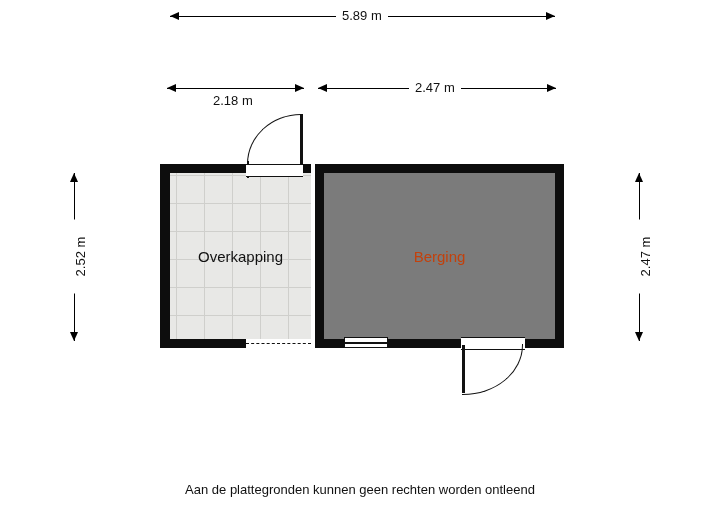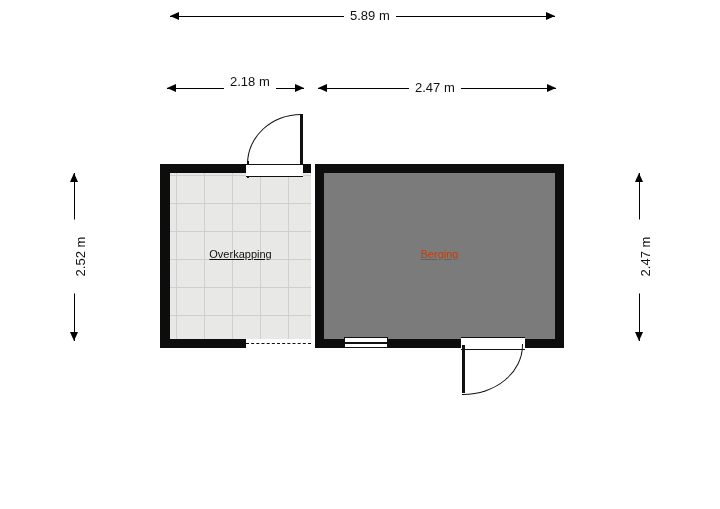--- a/index.html
+++ b/index.html
@@ -151,23 +151,22 @@
   
   .gap-strip {
     position: absolute;
     left: 151px; top: 0;
     width: 5px; height: 184px;
     background: #ffffff;
   }
   
   .room-label {
     position: absolute;
-    font-size: 11px;
+    font-size: 15px;
     white-space: nowrap;
-    text-decoration: underline;
   }
   .label-overkapping {
     left: 10px;
     top: 84px;
     width: 141px;
     text-align: center;
     color: #111;
   }
   .label-berging {
     left: 9px;
@@ -286,24 +285,24 @@
     font-size: 13px;
     color: #111;
   }
 </style>
 </head>
 <body>
 
 <div class="stage">
 
   <div class="dim-h" style="left:170px; top:16px; width:385px;"></div>
-  <div class="dim-label" style="left:344px; top:8px;">5.89 m</div>
+  <div class="dim-label" style="left:336px; top:8px;">5.89 m</div>
 
   <div class="dim-h" style="left:167px; top:88px; width:137px;"></div>
-  <div class="dim-label" style="left:207px; top:74px;margin-left:17px;">2.18 m</div>
+  <div class="dim-label" style="left:207px; top:93px;">2.18 m</div>
 
   <div class="dim-h" style="left:318px; top:88px; width:238px;"></div>
   <div class="dim-label" style="left:409px; top:80px;">2.47 m</div>
 
   <div class="dim-v" style="left:74px; top:173px; height:168px;"></div>
   <div class="dim-label vert" style="left:43px; top:249px; width:62px; text-align:center;">2.52 m</div>
 
   <div class="dim-v" style="left:639px; top:173px; height:168px;"></div>
   <div class="dim-label vert" style="left:608px; top:249px; width:62px; text-align:center;">2.47 m</div>
 
@@ -337,14 +336,15 @@
   <div class="opening-top"></div>
 
   <div class="window-bottom"></div>
 
   <div class="opening-bottom"></div>
   <div class="door-bottom">
     <div class="arc"></div>
     <div class="leaf"></div>
   </div>
 
+  <div class="footer">Aan de plattegronden kunnen geen rechten worden ontleend</div>
 
 </div>
 
 </body></html>

